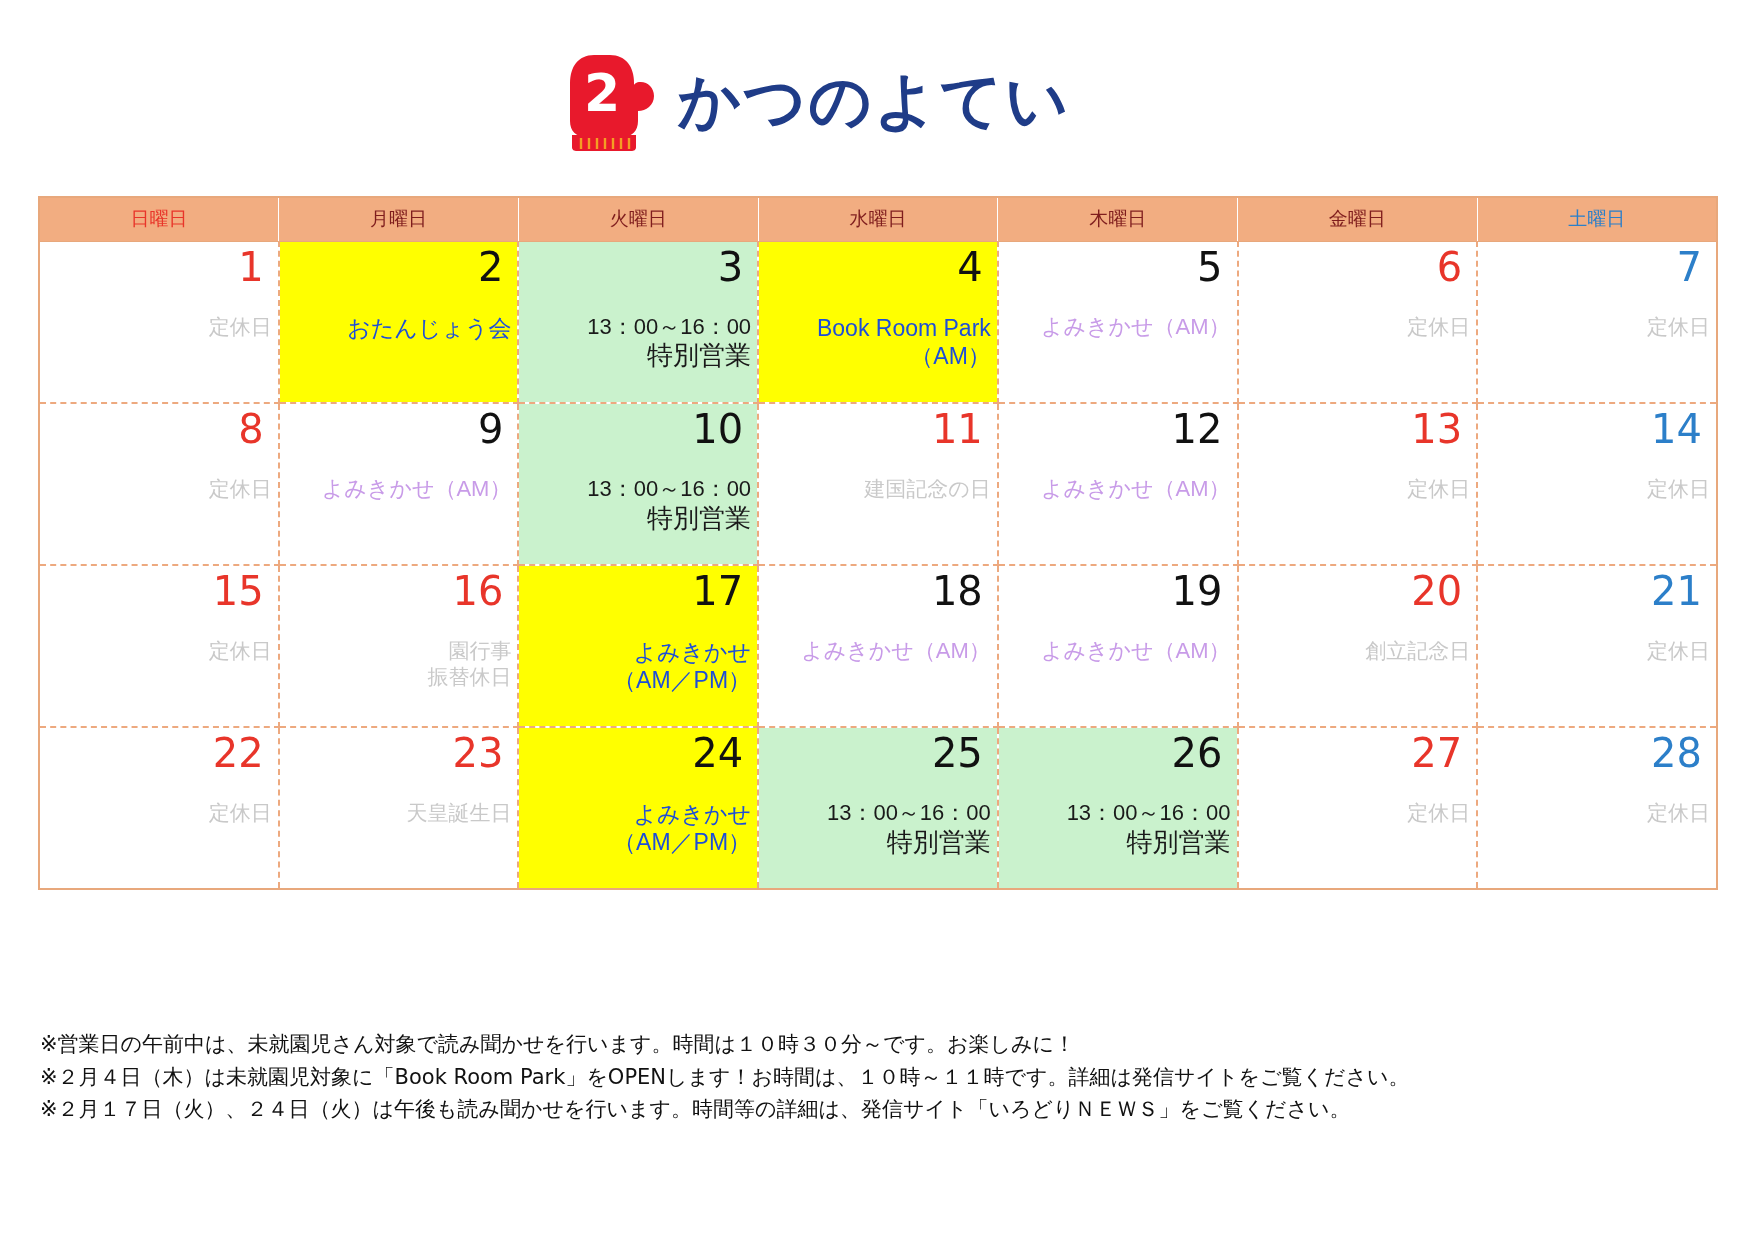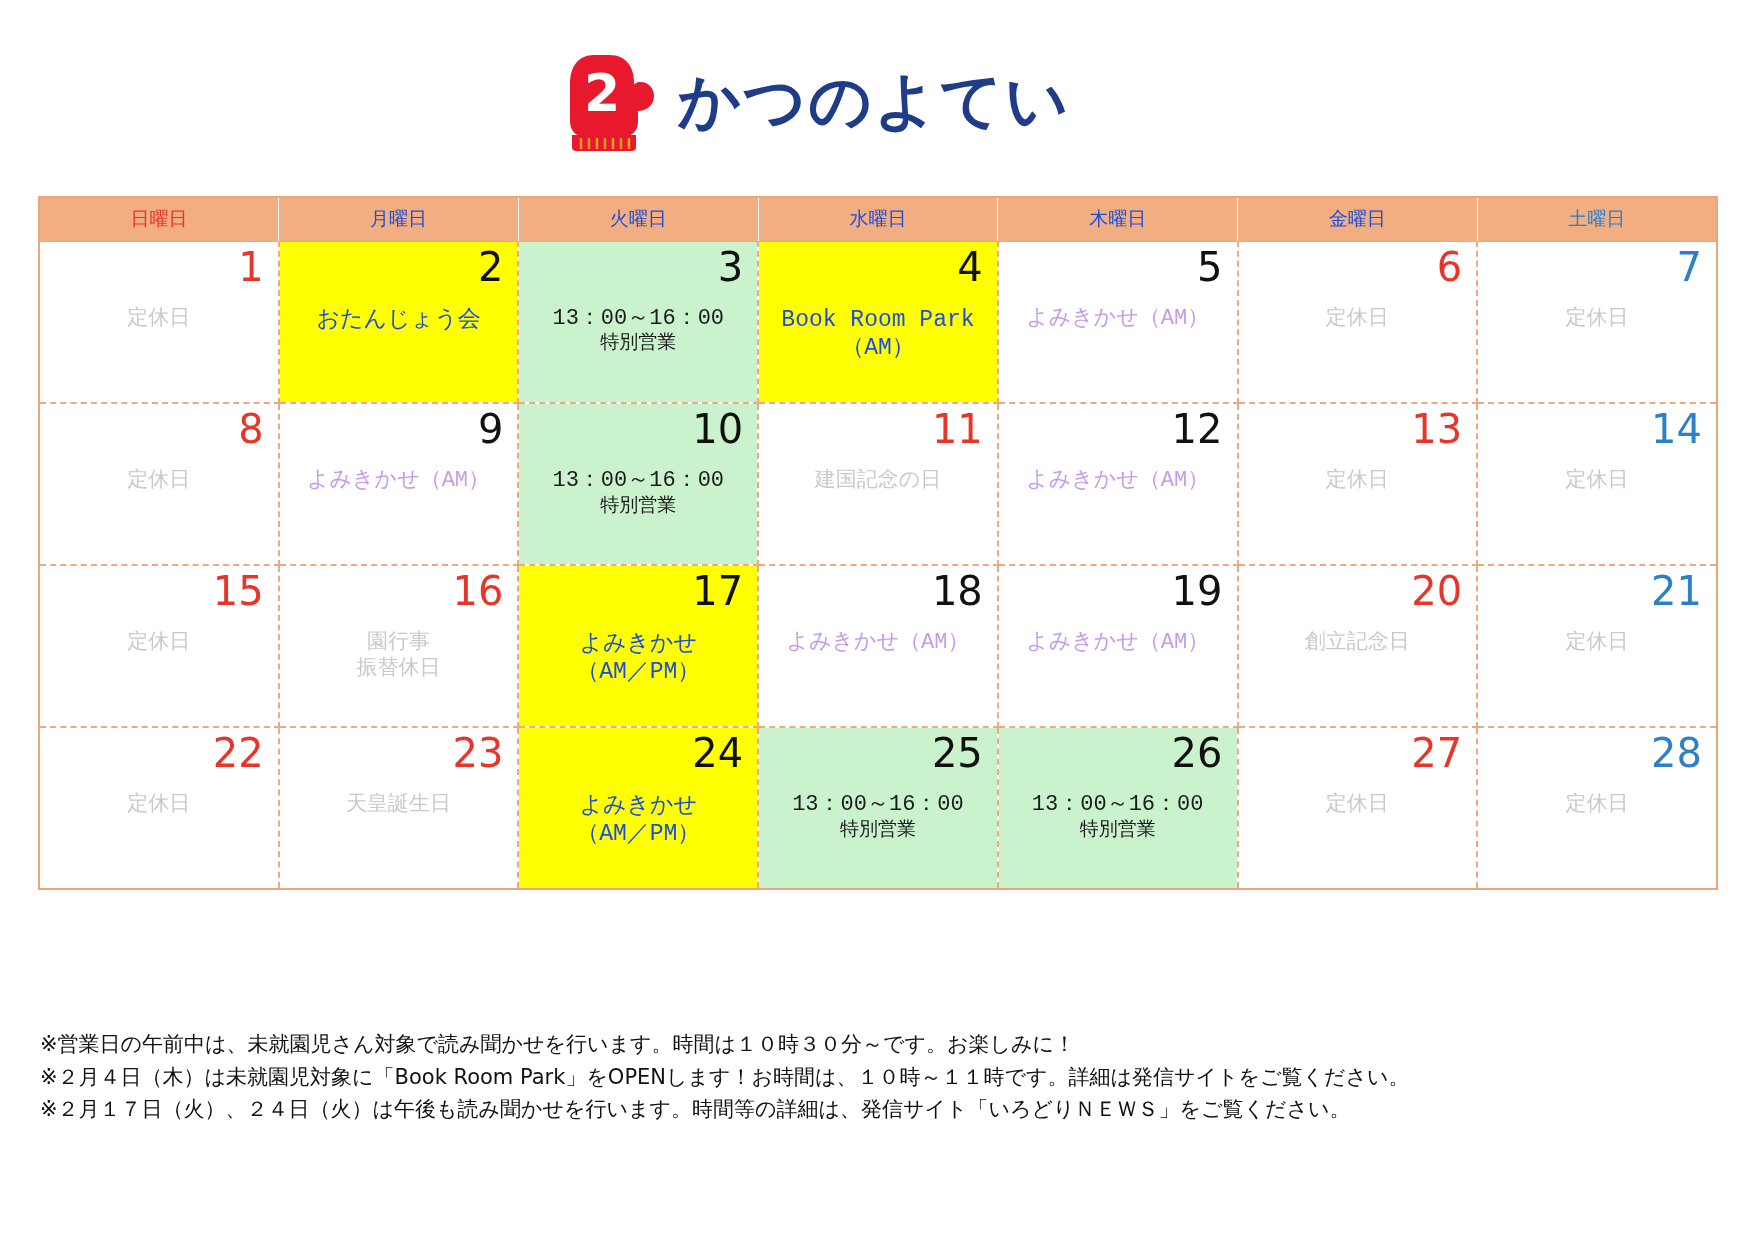--- a/index.html
+++ b/index.html
@@ -45,21 +45,21 @@
     width: 1680px;
     border-collapse: collapse;
     table-layout: fixed;
     border: 2px solid #E8A87C;
   }
   table.cal th {
     background: #F2AD81;
     height: 44px;
     font-size: 19px;
     font-weight: 400;
-    color: #1d4ed8;
+    color: #7f1d1d;
     border-right: 1px solid #FFFFFF;
     border-bottom: 1px solid #E8A87C;
     font-family: "DejaVu Sans", sans-serif;
   }
   table.cal th:last-child { border-right: none; }
   table.cal th.sun  { color: #E8352A; }
   table.cal th.sat  { color: #2C7FC9; }
 
   table.cal td {
     height: 162px;
@@ -85,33 +85,33 @@
     font-weight: 400;
     color: #000000;
   }
   .daynum.red  { color: #E8352A; }
   .daynum.blue { color: #2C7FC9; }
   .daynum.black{ color: #111111; }
 
   .ev {
     position: absolute;
     left: 6px; right: 6px;
-    top: 64px;
-    text-align: center;
+    top: 72px;
+    text-align: right;
     line-height: 1.22;
-    font-family: Liberation Mono, monospace;
+    font-family: Liberation Sans, sans-serif;
   }
   .ev .l1 { display:block; }
   .ev .l2 { display:block; }
 
   .ev.gray   { color: #C9C9C9; font-size: 21px; }
   .ev.purple { color: #C89BE8; font-size: 22px; }
   .ev.teal   { color: #1d4ed8; font-size: 23px; }
   .ev.black  { color: #1a1a1a; font-size: 22px; }
-  .ev.black .l2 { font-size: 19px; }
+  .ev.black .l2 { font-size: 26px; }
 
   
   .notes {
     position: absolute;
     left: 40px; top: 1028px;
     width: 1690px;
     font-family: "DejaVu Sans", sans-serif;
     font-size: 21px;
     line-height: 1.55;
     color: #111111;

